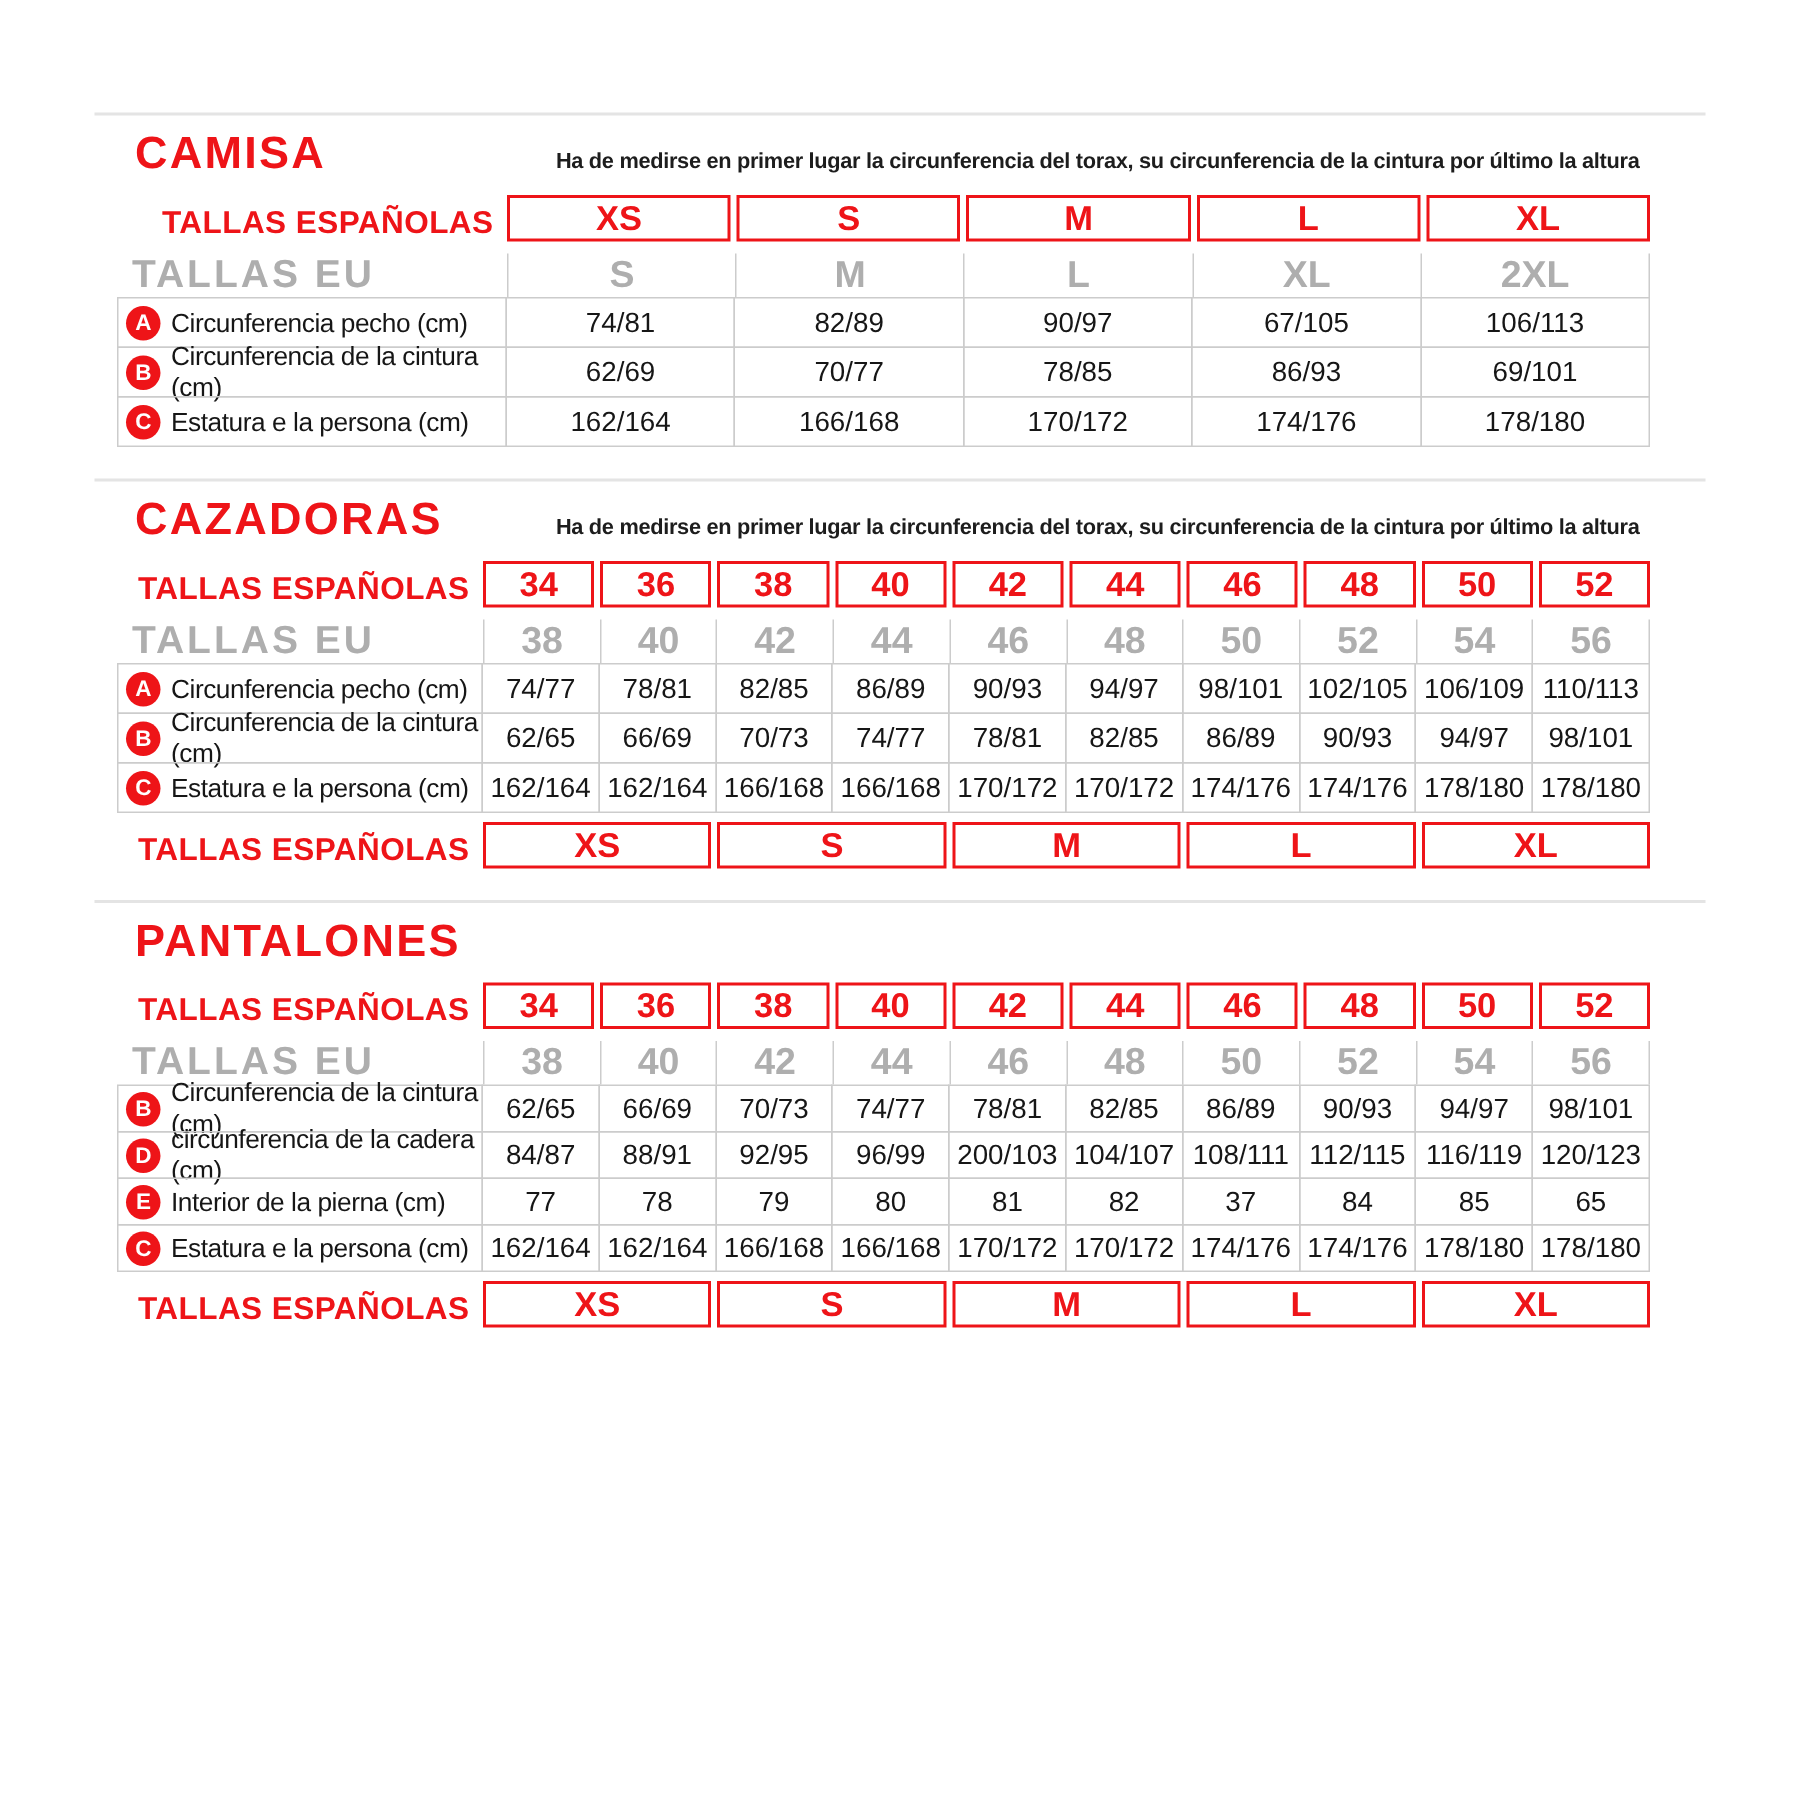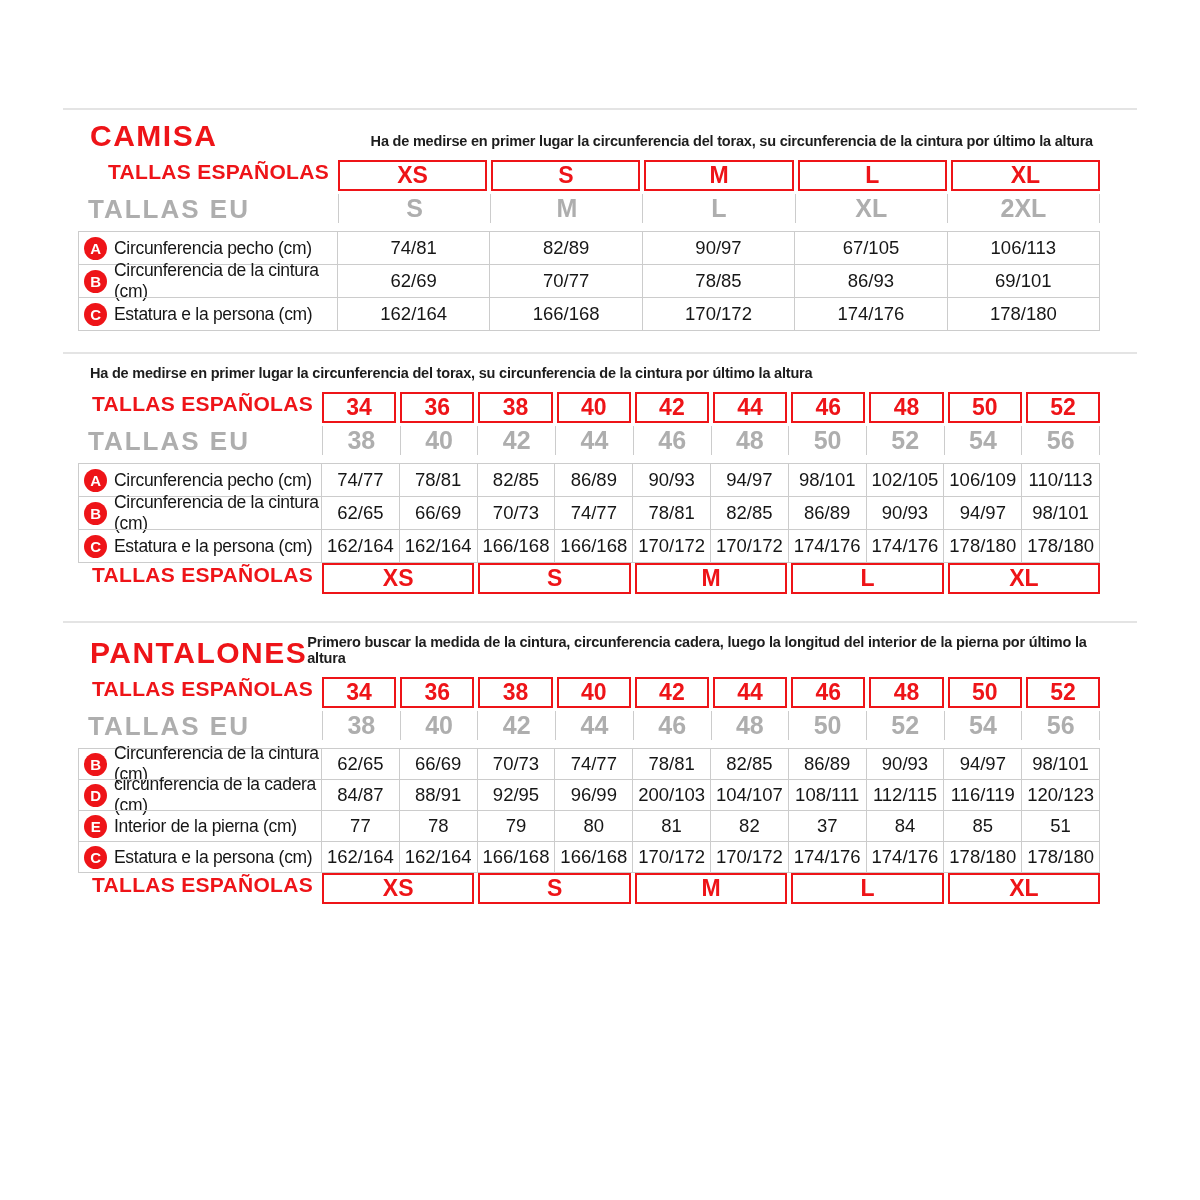--- a/index.html
+++ b/index.html
@@ -1,37 +1,37 @@
 <!DOCTYPE html>
 <html><head>
 <meta charset="utf-8">
 <style>
   html,body { margin:0; padding:0; }
   body {
     width:1200px; height:1200px; background:#ffffff;
     font-family:"Liberation Sans","DejaVu Sans",sans-serif;
     color:#161616; overflow:hidden;
   }
-  .page { padding:108px 63px 0 63px; }
+  .page { padding:75px 63px 0 63px; }
   .divider { height:2px; background:#e4e4e4; }
   .section { padding-bottom:21px; }
   .header {
     display:flex; justify-content:space-between; align-items:flex-end;
     padding:11px 44px 9px 27px;
   }
   .title {
     margin:0; font-size:30px; font-weight:bold; line-height:1;
     letter-spacing:1.5px;
   }
   .note {
     font-size:14.5px; font-weight:bold; letter-spacing:-0.2px;
     color:#1d1d1d; padding-bottom:2px;
   }
   .table { margin-left:15px; width:1022px; }
-  .row { display:flex; align-items:flex-start; }
+  .row { display:flex; align-items:flex-end; }
   .cols-5  .label-cell { width:260px; }
   .cols-10 .label-cell { width:244px; }
   .label-cell { box-sizing:border-box; flex:0 0 auto; }
   .red-label {
     font-weight:bold; font-size:21px; letter-spacing:0.3px;
     display:flex; justify-content:flex-end; align-items:center;
     padding-right:9px;
   }
   .eu-label {
     font-weight:bold; font-size:26px; letter-spacing:2px;
@@ -143,20 +143,21 @@
               <div class="value-cell">174/176</div>
               <div class="value-cell">178/180</div>
             </div>
           </div>
 
     </div>
   </section>
       <section class="section cols-10 rows-3">
     <div class="divider"></div>
     <div class="header">
+      <h2 class="title" style="color: rgb(238, 20, 24);">CAZADORAS</h2>
       <div class="note">Ha de medirse en primer lugar la circunferencia del torax, su circunferencia de la cintura por último la altura</div>
     </div>
     <div class="table">
       <div class="row spanish-row">
         <div class="label-cell red-label" style="color: rgb(238, 20, 24);">TALLAS ESPAÑOLAS</div>
         <div class="data-area">
               <div class="size-box" style="border: 2px solid rgb(238, 20, 24); color: rgb(238, 20, 24);">34</div>
               <div class="size-box" style="border: 2px solid rgb(238, 20, 24); color: rgb(238, 20, 24);">36</div>
               <div class="size-box" style="border: 2px solid rgb(238, 20, 24); color: rgb(238, 20, 24);">38</div>
               <div class="size-box" style="border: 2px solid rgb(238, 20, 24); color: rgb(238, 20, 24);">40</div>
@@ -242,21 +243,20 @@
               <div class="group-box" style="border: 2px solid rgb(238, 20, 24); color: rgb(238, 20, 24);">L</div>
               <div class="group-box" style="border: 2px solid rgb(238, 20, 24); color: rgb(238, 20, 24);">XL</div>
             </div>
       </div>
     </div>
   </section>
       <section class="section cols-10 rows-4">
     <div class="divider"></div>
     <div class="header">
       <h2 class="title" style="color: rgb(238, 20, 24);">PANTALONES</h2>
-      <div class="note">Primero buscar la medida de la cintura, circunferencia cadera, luego la longitud del interior de la pierna por último la altura</div>
     </div>
     <div class="table">
       <div class="row spanish-row">
         <div class="label-cell red-label" style="color: rgb(238, 20, 24);">TALLAS ESPAÑOLAS</div>
         <div class="data-area">
               <div class="size-box" style="border: 2px solid rgb(238, 20, 24); color: rgb(238, 20, 24);">34</div>
               <div class="size-box" style="border: 2px solid rgb(238, 20, 24); color: rgb(238, 20, 24);">36</div>
               <div class="size-box" style="border: 2px solid rgb(238, 20, 24); color: rgb(238, 20, 24);">38</div>
               <div class="size-box" style="border: 2px solid rgb(238, 20, 24); color: rgb(238, 20, 24);">40</div>
               <div class="size-box" style="border: 2px solid rgb(238, 20, 24); color: rgb(238, 20, 24);">42</div>
@@ -322,21 +322,21 @@
               </div>
               <div class="value-cell">77</div>
               <div class="value-cell">78</div>
               <div class="value-cell">79</div>
               <div class="value-cell">80</div>
               <div class="value-cell">81</div>
               <div class="value-cell">82</div>
               <div class="value-cell">37</div>
               <div class="value-cell">84</div>
               <div class="value-cell">85</div>
-              <div class="value-cell">51</div>
+              <div class="value-cell">65</div>
             </div>
             <div class="data-row">
               <div class="label-cell measure-label">
                 <span class="badge" style="background: rgb(238, 20, 24); color: rgb(255, 255, 255);">C</span>
                 <span class="measure-text">Estatura e la persona (cm)</span>
               </div>
               <div class="value-cell">162/164</div>
               <div class="value-cell">162/164</div>
               <div class="value-cell">166/168</div>
               <div class="value-cell">166/168</div>

